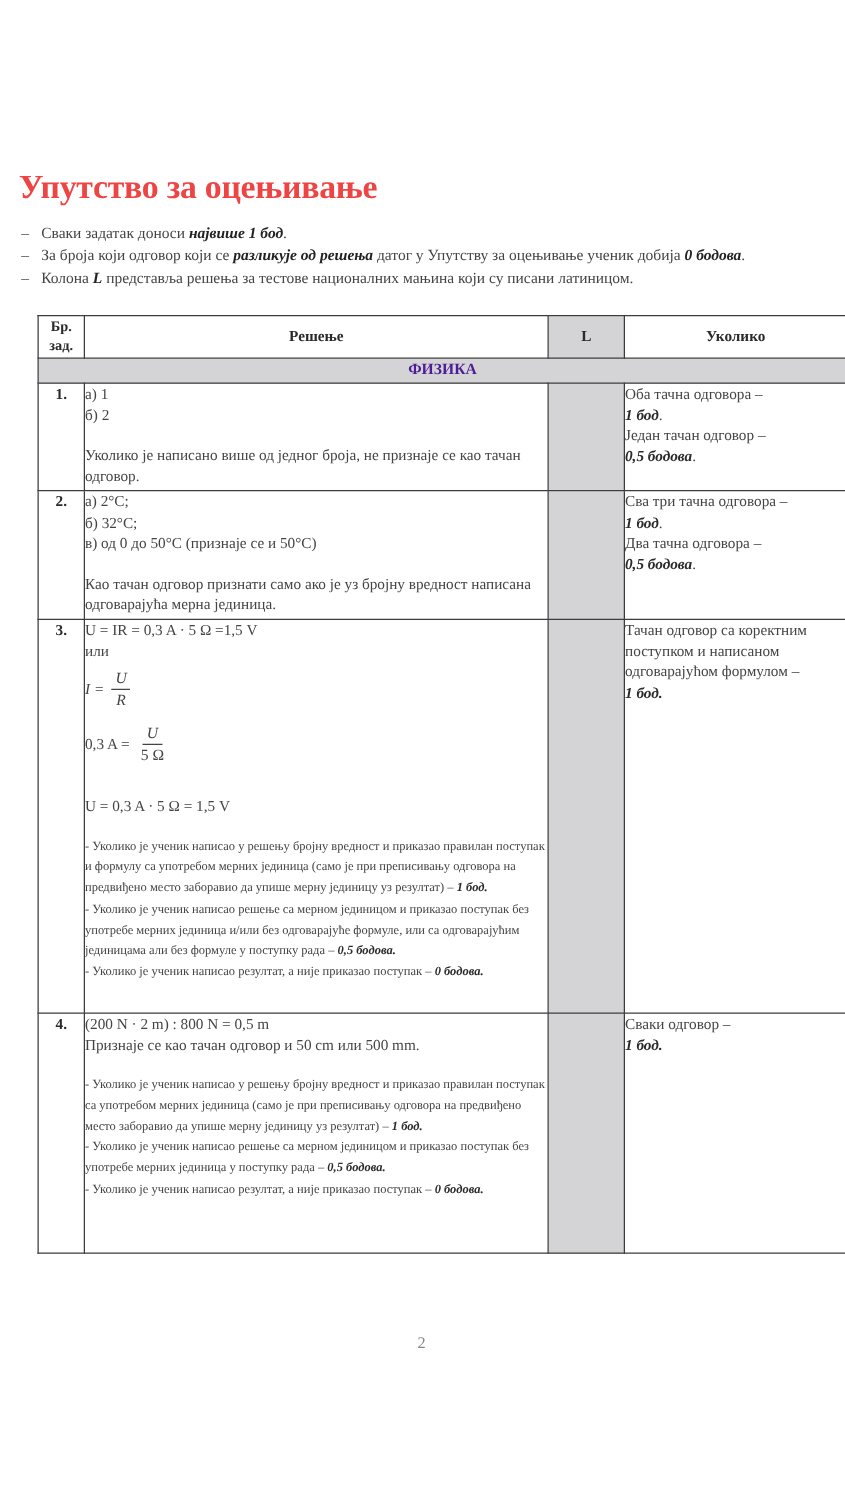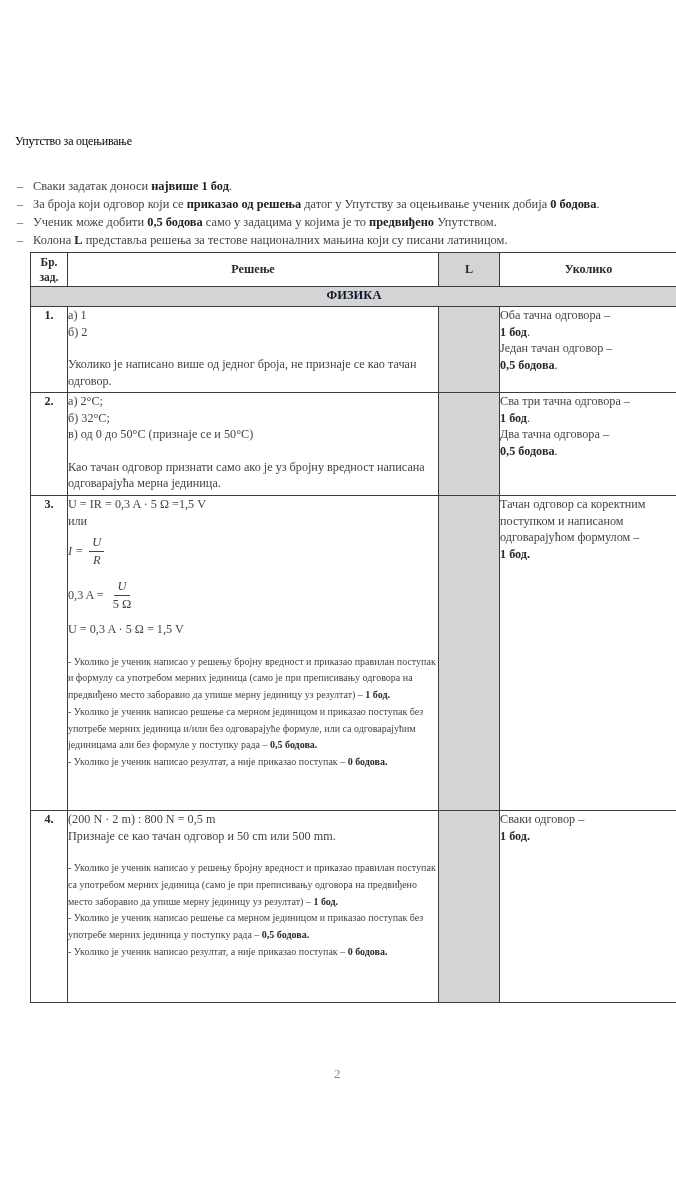--- a/index.html
+++ b/index.html
@@ -2,21 +2,21 @@
 <html><head>
 <meta charset="utf-8">
 <style>
   html, body { margin: 0; padding: 0; }
   body {
     width: 676px; height: 1200px; background: #ffffff; position: relative; overflow: hidden;
     font-family: "Liberation Serif", "DejaVu Serif", serif; color: #3a3a3a;
   }
   .title {
     position: absolute; left: 15px; top: 134px;
-    font-size: 12px; font-weight: normal; color: #000000; letter-spacing: -0.2px;
+    font-size: 27px; font-weight: bold; color: #ef4444; letter-spacing: -0.2px;
   }
   .rules { position: absolute; left: 17px; top: 177px; margin: 0; padding: 0; list-style: none; }
   .rules li { font-size: 12.4px; line-height: 18px; color: #444; white-space: nowrap; }
   .rules li .dash { display: inline-block; width: 16px; color: #555; }
   .rules b { color: #222; }
 
   table.grid {
     position: absolute; left: 30px; top: 252px; width: 647px;
     border-collapse: collapse; table-layout: fixed;
     font-size: 12.2px; line-height: 16.5px; color: #444;
@@ -24,43 +24,42 @@
   table.grid td, table.grid th {
     border: 1.5px solid #3c3c3c; vertical-align: top; padding: 0;
   }
   col.c-no { width: 37px; }
   col.c-sol { width: 371px; }
   col.c-l { width: 61px; }
   col.c-score { width: 178px; }
   th { font-weight: bold; color: #2a2a2a; vertical-align: middle !important; height: 33px; }
   th.no { font-size: 11.5px; line-height: 15px; text-align: center; }
   .gray { background: #d4d4d6; }
-  td.section { text-align: center; font-weight: bold; color: #0f172a; height: 19px; vertical-align: middle; font-size: 12.5px; }
+  td.section { text-align: center; font-weight: bold; color: #4c1d95; height: 19px; vertical-align: middle; font-size: 12.5px; }
   td.num { text-align: center; font-weight: bold; color: #2a2a2a; padding-top: 2px; }
   td.sol { padding: 2px 4px 2px 4px; }
   td.score { padding: 3px 4px; }
-  b { color: #2a2a2a; }
+  b { color: #2a2a2a; font-style: italic; }
   .gap { height: 16px; }
   .small { font-size: 10px; line-height: 16.8px; }
   .frac { display: inline-flex; flex-direction: column; align-items: center; vertical-align: middle; font-size: 12.5px; line-height: 17px; }
   .frac .top { border-bottom: 1px solid #444; padding: 0 3px; }
   .frac .bot { padding: 0 3px; }
   .formula { display: flex; align-items: center; height: 44px; gap: 6px; }
   .formula i { font-style: italic; }
   .page-number { position: absolute; left: 334px; top: 1066px; font-size: 13px; color: #888; }
 </style>
 </head>
 <body>
 
 <div class="title">Упутство за оцењивање</div>
 
 <ul class="rules">
   <li><span class="dash">–</span><span>Сваки задатак доноси </span><b>највише 1 бод</b><span>.</span></li>
-  <li><span class="dash">–</span><span>За броја који одговор који се </span><b>приказао од решења</b><span> датог у Упутству за оцењивање ученик добија </span><b>0 бодова</b><span>.</span></li>
-  <li><span class="dash">–</span><span>Ученик може добити </span><b>0,5 бодова</b><span> само у задацима у којима је то </span><b>предвиђено</b><span> Упутством.</span></li>
+  <li><span class="dash">–</span><span>За броја који одговор који се </span><b>разликује од решења</b><span> датог у Упутству за оцењивање ученик добија </span><b>0 бодова</b><span>.</span></li>
   <li><span class="dash">–</span><span>Колона </span><b>L</b><span> представља решења за тестове националних мањина који су писани латиницом.</span></li>
 </ul>
 
 <table class="grid">
   <colgroup>
       <col class="c-no">
       <col class="c-sol">
       <col class="c-l">
       <col class="c-score">
     </colgroup>
@@ -122,21 +121,21 @@
               <i class="bot">R</i>
             </span>
       </div>
       <div class="formula">
         <span>0,3 A =</span>
         <span class="frac">
               <i class="top">U</i>
               <span class="bot">5 Ω</span>
             </span>
       </div>
-      <div style="margin-top:4px">U = 0,3 A · 5 Ω = 1,5 V</div>
+      <div style="margin-top:20px">U = 0,3 A · 5 Ω = 1,5 V</div>
       <div class="gap"></div>
       <div class="small">
         <span>- Уколико је ученик написао у решењу бројну вредност и приказао правилан поступак и формулу са употребом мерних јединица (само је при преписивању одговора на предвиђено место заборавио да упише мерну јединицу уз резултат)  – </span><b>1 бод.</b><br>
         <span>- Уколико је ученик написао решење са мерном јединицом и приказао поступак без употребе мерних јединица и/или без одговарајуће формуле, или са одговарајућим јединицама али без формуле у поступку рада – </span><b>0,5 бодова.</b><br>
         <span>- Уколико је ученик написао резултат, а није приказао поступак – </span><b>0 бодова.</b>
       </div>
     </td>
     <td class="gray"></td>
     <td class="score">
       <div>Тачан одговор са коректним поступком  и написаном одговарајућом формулом –</div>

